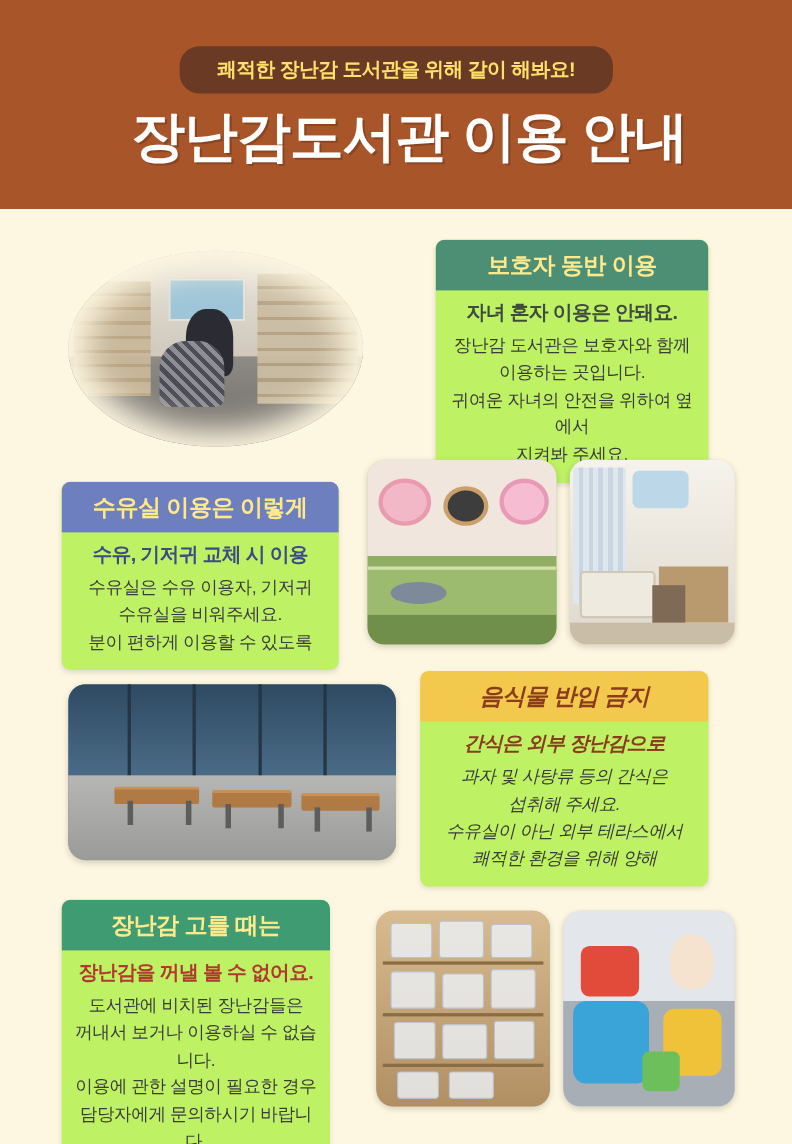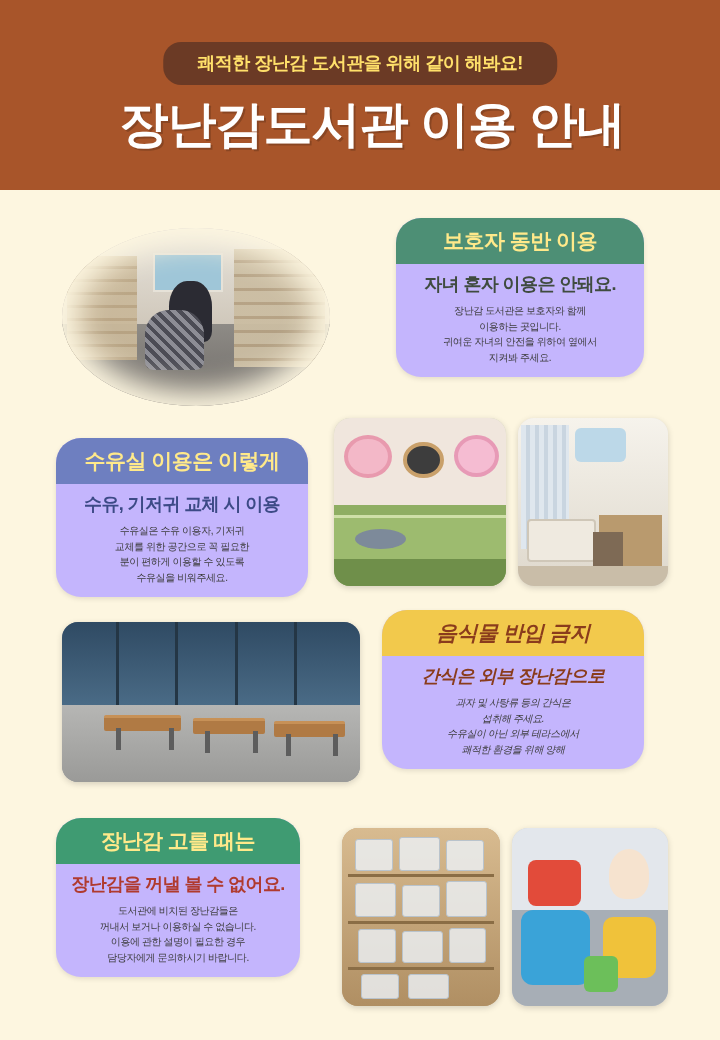--- a/index.html
+++ b/index.html
@@ -42,22 +42,22 @@
     color: #ffffff;
     font-size: 49px;
     font-weight: bold;
     letter-spacing: -1px;
     text-shadow: 2px 2px 0 rgba(0,0,0,0.18);
   }
 
   
   .card {
     position: absolute;
-    background: #c4b5fd;
-    border-radius: 25px;
+    background: #bef264;
+    border-radius: 8px;
     box-shadow: 0 2px 5px rgba(0,0,0,0.10);
     overflow: hidden;
   }
   .card-head {
     text-align: center;
     font-size: 21px;
     font-weight: bold;
     padding: 9px 6px 9px 6px;
     letter-spacing: -0.5px;
   }
@@ -65,21 +65,21 @@
     padding: 8px 10px 12px 10px;
     text-align: center;
   }
   .card-sub {
     font-size: 18px;
     font-weight: bold;
     letter-spacing: -0.6px;
     margin-bottom: 7px;
   }
   .card-lines {
-    font-size: 10px;
+    font-size: 16px;
     color: #3b3b3b;
     line-height: 1.55;
     letter-spacing: -0.4px;
   }
 
   
   .photo {
     position: absolute;
     border-radius: 16px;
     overflow: hidden;
@@ -234,23 +234,22 @@
       </div>
     </div>
   </div>
 
   <div class="card" id="card-nursing">
     <div class="card-head">수유실 이용은 이렇게</div>
     <div class="card-body">
       <div class="card-sub">수유, 기저귀 교체 시 이용</div>
       <div class="card-lines">
         <span class="line">수유실은 수유 이용자, 기저귀</span>
-        <span class="line">교체를 위한 공간으로 꼭 필요한</span>
+        <span class="line">수유실을 비워주세요.</span>
         <span class="line">분이 편하게 이용할 수 있도록</span>
-        <span class="line">수유실을 비워주세요.</span>
       </div>
     </div>
   </div>
 
   <div class="photo" id="photo-nursing-green">
     <div class="photo-inner">
       <div class="n-wall"></div>
       <div class="n-bench"></div>
       <div class="n-floor"></div>
       <div class="c1"></div>

